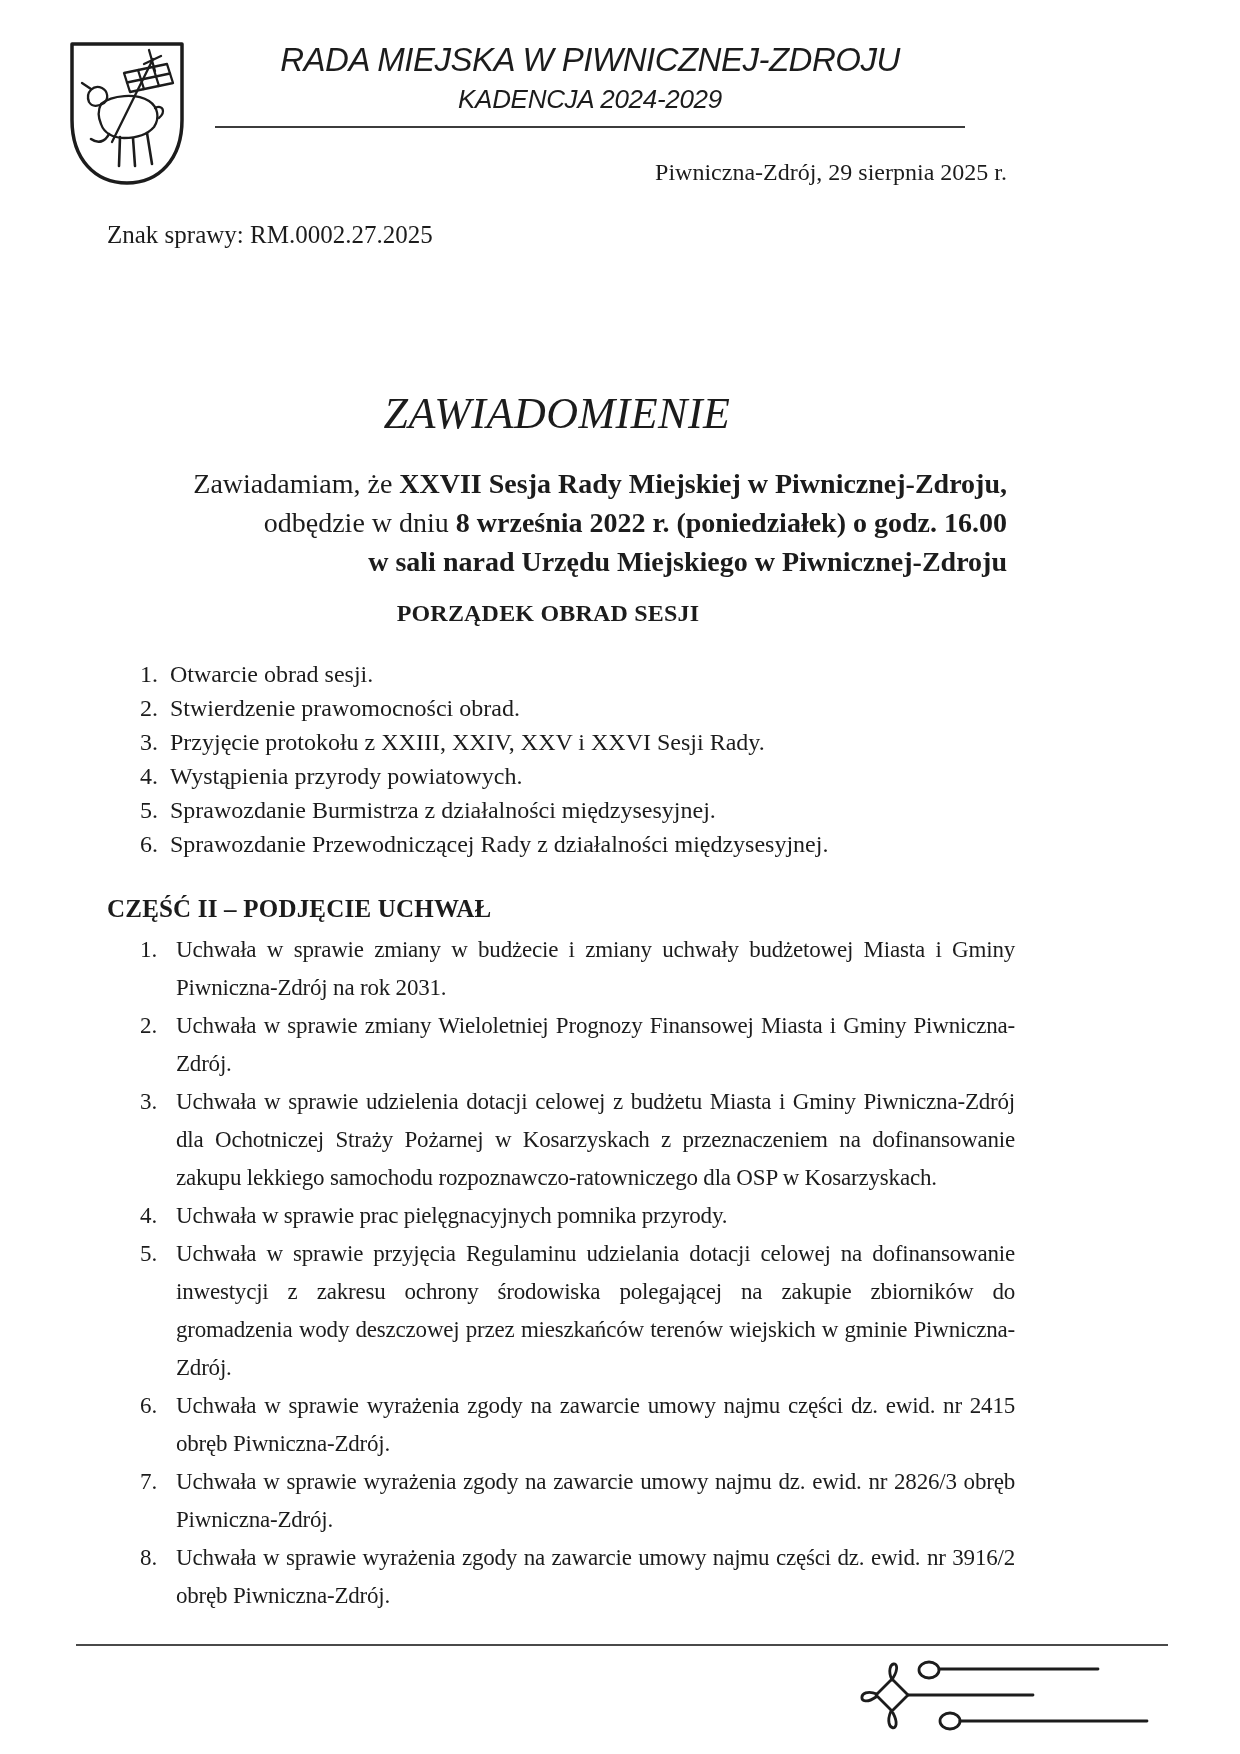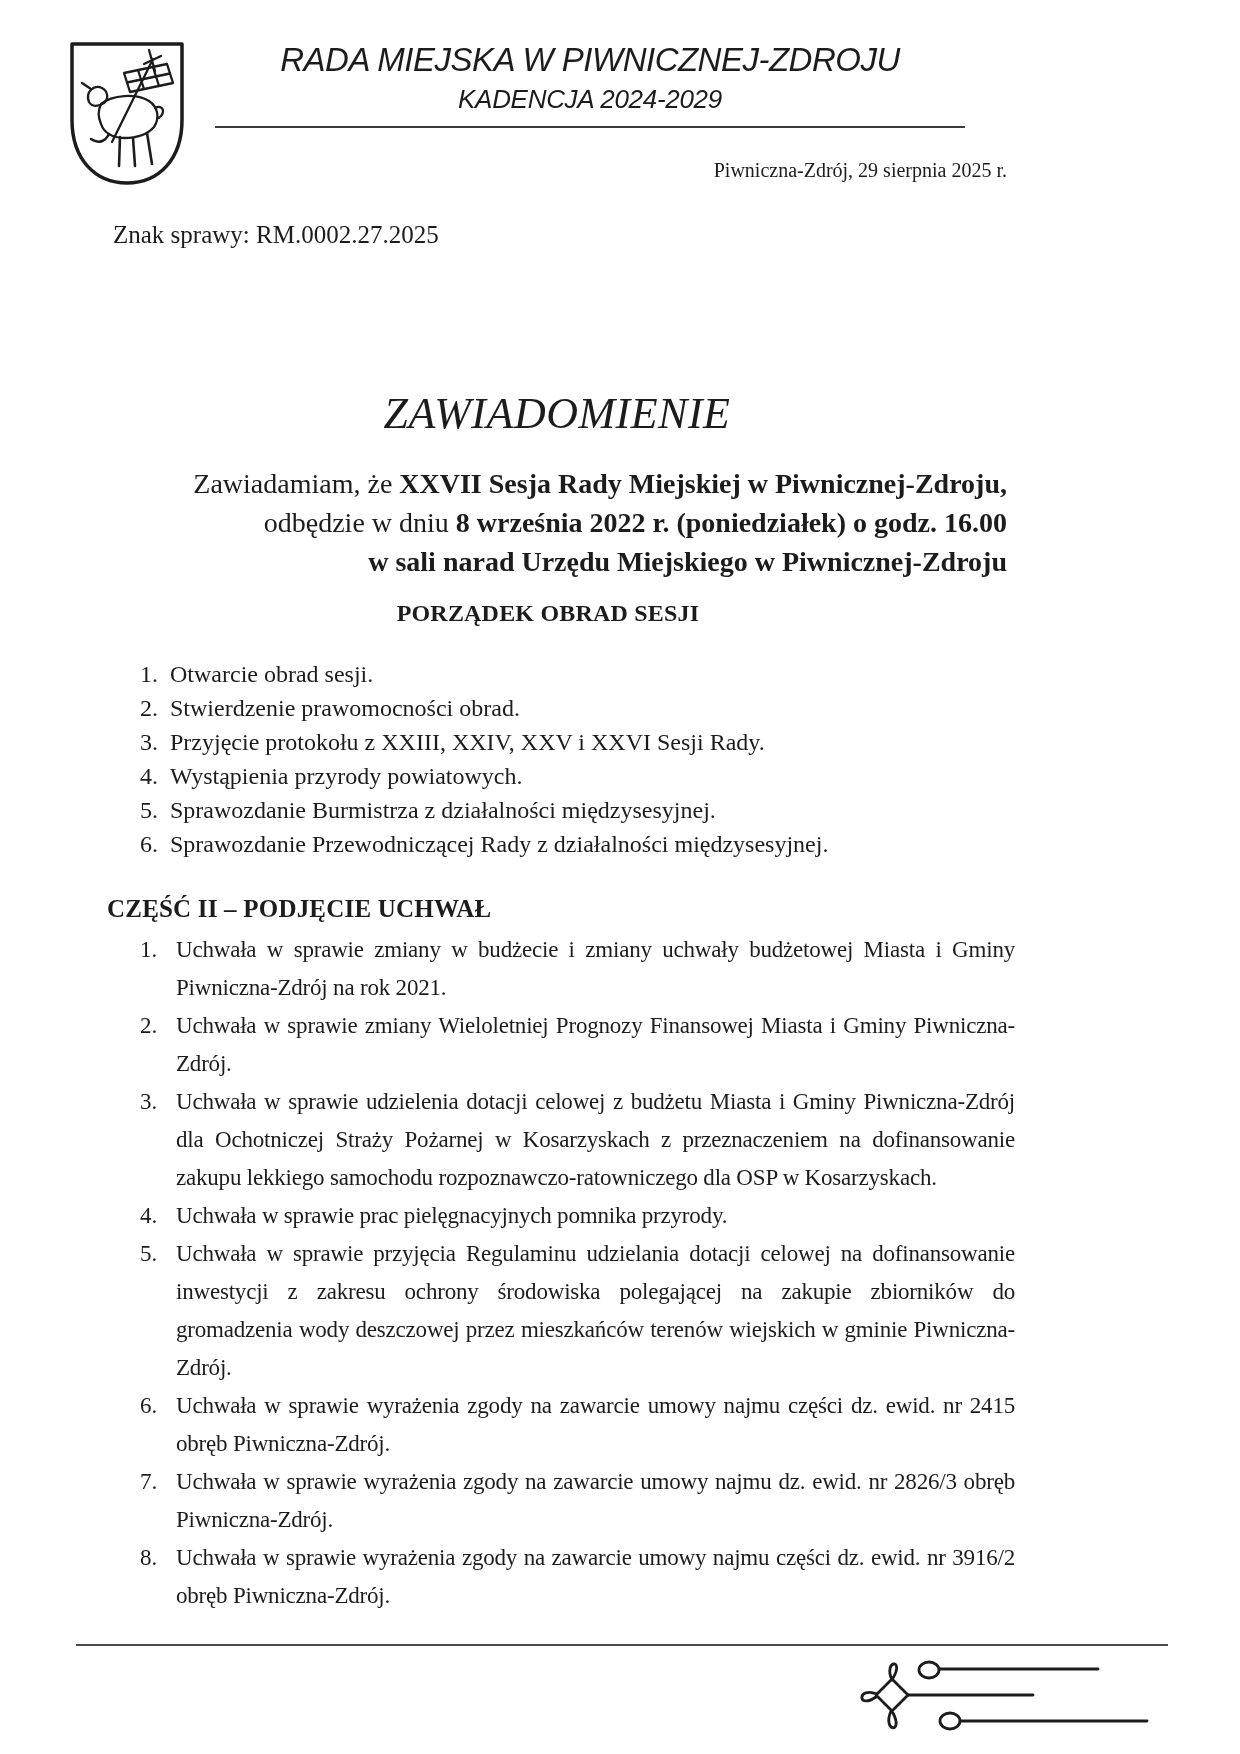--- a/index.html
+++ b/index.html
@@ -13,22 +13,22 @@
   .emblem{position:absolute;left:68px;top:40px;width:118px;height:147px;}
   .emblem svg{width:100%;height:100%;display:block;}
   .header-text{
     position:absolute;left:215px;top:42px;width:750px;text-align:center;
     font-family:"Liberation Sans",sans-serif;font-style:italic;font-weight:400;
   }
   .header-title{font-size:33px;line-height:1.12;letter-spacing:-0.5px;}
   .header-subtitle{font-size:26px;margin-top:5px;letter-spacing:-0.3px;}
   .header-rule{position:absolute;left:215px;top:126px;width:750px;border-top:2px solid #3c3c3c;}
 
-  .place-date{position:absolute;right:233px;top:159px;font-size:20px;}
-  .case-ref{position:absolute;left:113px;top:221px;font-size:25px;}
+  .place-date{position:absolute;right:233px;top:159px;font-size:24px;}
+  .case-ref{position:absolute;left:107px;top:221px;font-size:25px;}
 
   
   .doc-title{
     position:absolute;left:107px;top:388px;width:900px;margin:0;text-align:center;
     font-size:44px;font-weight:400;font-style:italic;letter-spacing:0.5px;
   }
   .intro{position:absolute;left:107px;top:464px;width:900px;text-align:right;
     font-size:28px;line-height:39px;}
   .intro .b{font-weight:700;}
 
@@ -125,21 +125,21 @@
         <span class="txt">Sprawozdanie Przewodniczącej Rady z działalności międzysesyjnej.</span>
       </div>
       </div>
   </section>
 
   <section class="part part2">
     <div class="part-heading">CZĘŚĆ II – PODJĘCIE UCHWAŁ</div>
     <div class="list">
         <div class="list-item">
         <span class="num">1.</span>
-        <span class="txt">Uchwała w sprawie zmiany w budżecie i zmiany uchwały budżetowej Miasta i Gminy Piwniczna-Zdrój na rok 2021.</span>
+        <span class="txt">Uchwała w sprawie zmiany w budżecie i zmiany uchwały budżetowej Miasta i Gminy Piwniczna-Zdrój na rok 2031.</span>
       </div>
         <div class="list-item">
         <span class="num">2.</span>
         <span class="txt">Uchwała w sprawie zmiany Wieloletniej Prognozy Finansowej Miasta i Gminy Piwniczna-Zdrój.</span>
       </div>
         <div class="list-item">
         <span class="num">3.</span>
         <span class="txt">Uchwała w sprawie udzielenia dotacji celowej z budżetu Miasta i Gminy Piwniczna-Zdrój dla Ochotniczej Straży Pożarnej w Kosarzyskach z przeznaczeniem na dofinansowanie zakupu lekkiego samochodu rozpoznawczo-ratowniczego dla OSP w Kosarzyskach.</span>
       </div>
         <div class="list-item">

